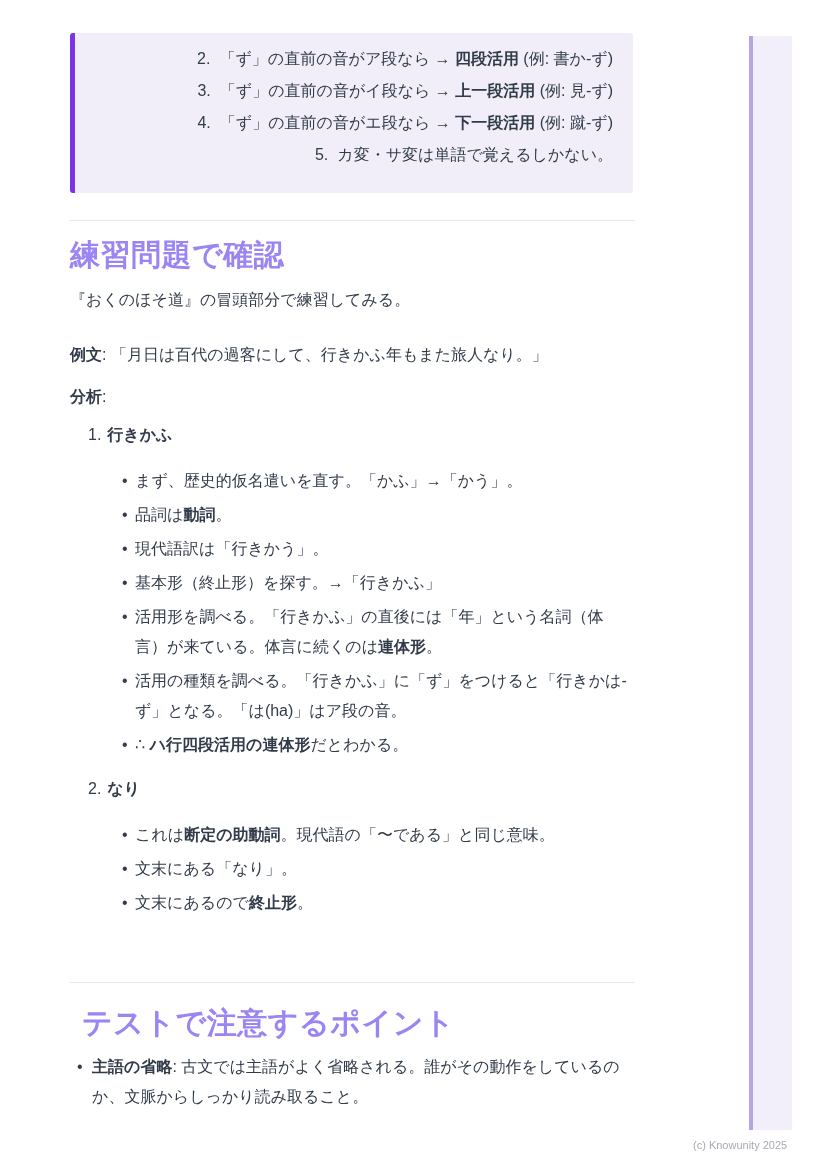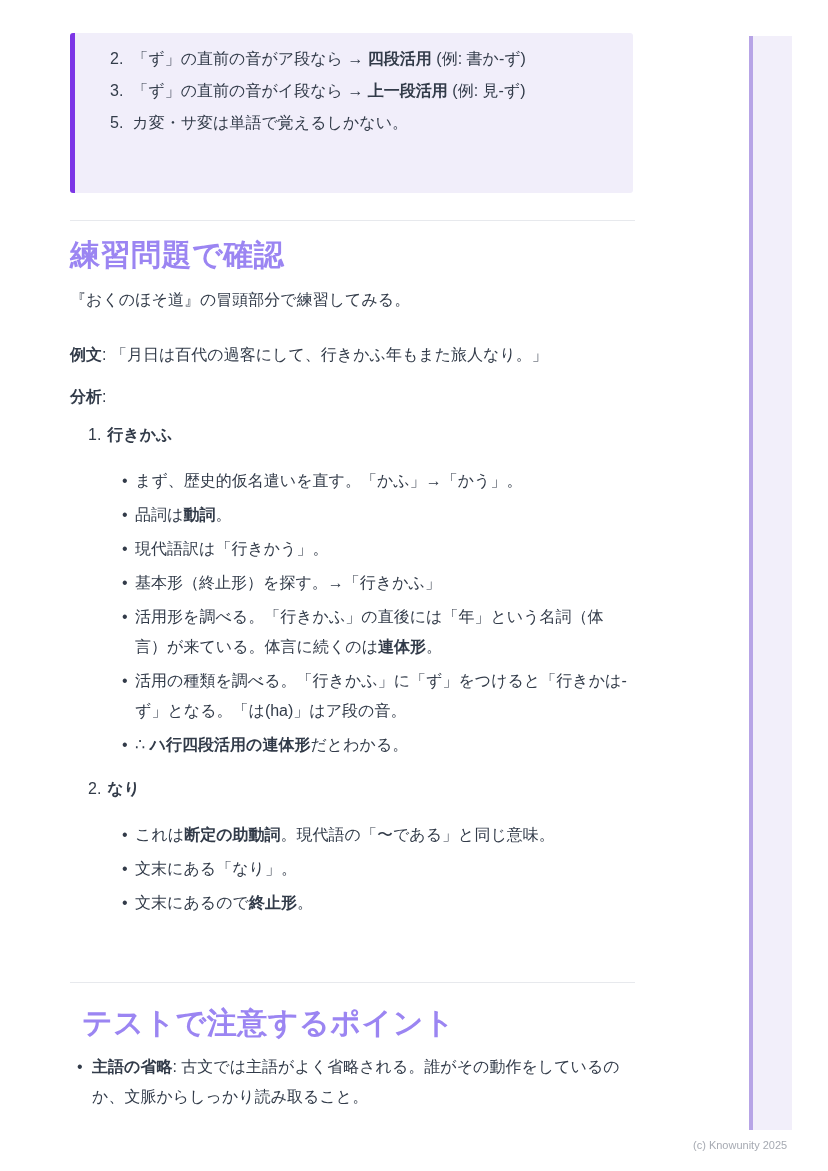--- a/index.html
+++ b/index.html
@@ -24,21 +24,21 @@
   }
   .abs{position:absolute;}
   
   .callout{
     left:70px;top:33px;width:563px;height:160px;
     background:var(--callout-bg);
     border-left:5px solid var(--callout-border);
     border-radius:3px;
     padding:11px 20px 0 0;
   }
-  .callout ol{list-style:none;}
+  .callout ol{list-style:none;text-align:right;}
   .callout li{
     line-height:30px;
     margin-bottom:2px;
     padding-left:35px;
     white-space:nowrap;
   }
   .callout .num{margin-right:9px;}
   
   .divider{left:70px;width:565px;height:1px;background:var(--divider);}
   .divider-1{top:220px;}
@@ -118,20 +118,23 @@
 
 <div class="abs callout">
   <ol>
     <li>
       <span class="num">2.</span><span><span>「ず」の直前の音がア段なら → </span><strong>四段活用</strong><span> (例: 書か-ず)</span></span>
     </li>
     <li>
       <span class="num">3.</span><span><span>「ず」の直前の音がイ段なら → </span><strong>上一段活用</strong><span> (例: 見-ず)</span></span>
     </li>
     <li>
+      <span class="num">4.</span><span><span>「ず」の直前の音がエ段なら → </span><strong>下一段活用</strong><span> (例: 蹴-ず)</span></span>
+    </li>
+    <li>
       <span class="num">5.</span><span><span>カ変・サ変は単語で覚えるしかない。</span><strong></strong><span></span></span>
     </li>
   </ol>
 </div>
 
 <div class="abs divider divider-1"></div>
 
 <h2 class="abs h2-a">練習問題で確認</h2>
 
 <p class="abs para p-intro">『おくのほそ道』の冒頭部分で練習してみる。</p>

